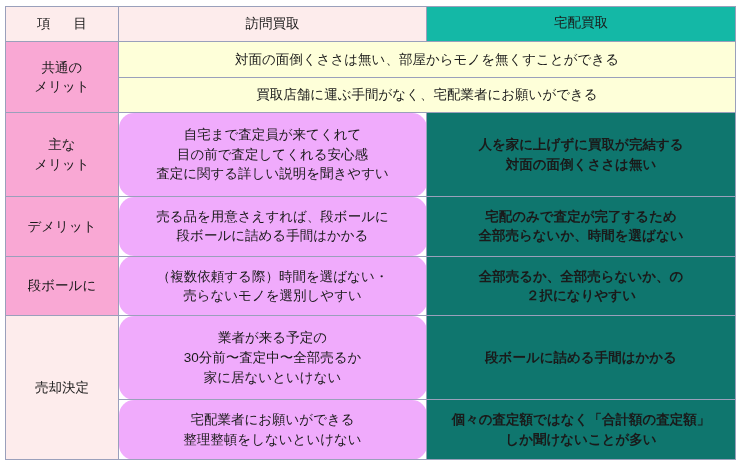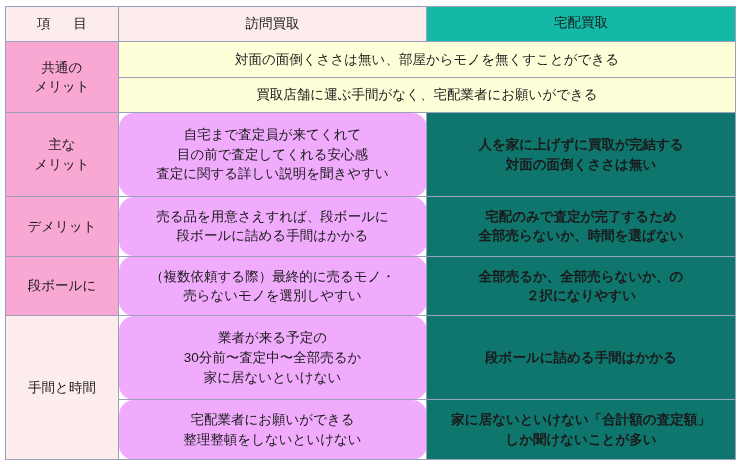--- a/index.html
+++ b/index.html
@@ -122,34 +122,34 @@
       <tr>
         <td class="label">デメリット</td>
         <td class="visit">売る品を用意さえすれば、段ボールに
 段ボールに詰める手間はかかる</td>
         <td class="ship">宅配のみで査定が完了するため
 全部売らないか、時間を選ばない</td>
       </tr>
 
       <tr>
         <td class="label">段ボールに</td>
-        <td class="visit">（複数依頼する際）最終的に売るモノ・
+        <td class="visit">（複数依頼する際）時間を選ばない・
 売らないモノを選別しやすい</td>
         <td class="ship">全部売るか、全部売らないか、の
 ２択になりやすい</td>
       </tr>
 
       <tr>
-        <td class="label-pink" rowspan="2">手間と時間</td>
+        <td class="label-pink" rowspan="2">売却決定</td>
         <td class="visit">業者が来る予定の
 30分前〜査定中〜全部売るか
 家に居ないといけない</td>
         <td class="ship">段ボールに詰める手間はかかる</td>
       </tr>
       <tr>
         <td class="visit">宅配業者にお願いができる
 整理整頓をしないといけない</td>
-        <td class="ship">家に居ないといけない「合計額の査定額」
+        <td class="ship">個々の査定額ではなく「合計額の査定額」
 しか聞けないことが多い</td>
       </tr>
     </tbody>
   </table>
 </div>
 
 </body></html>

